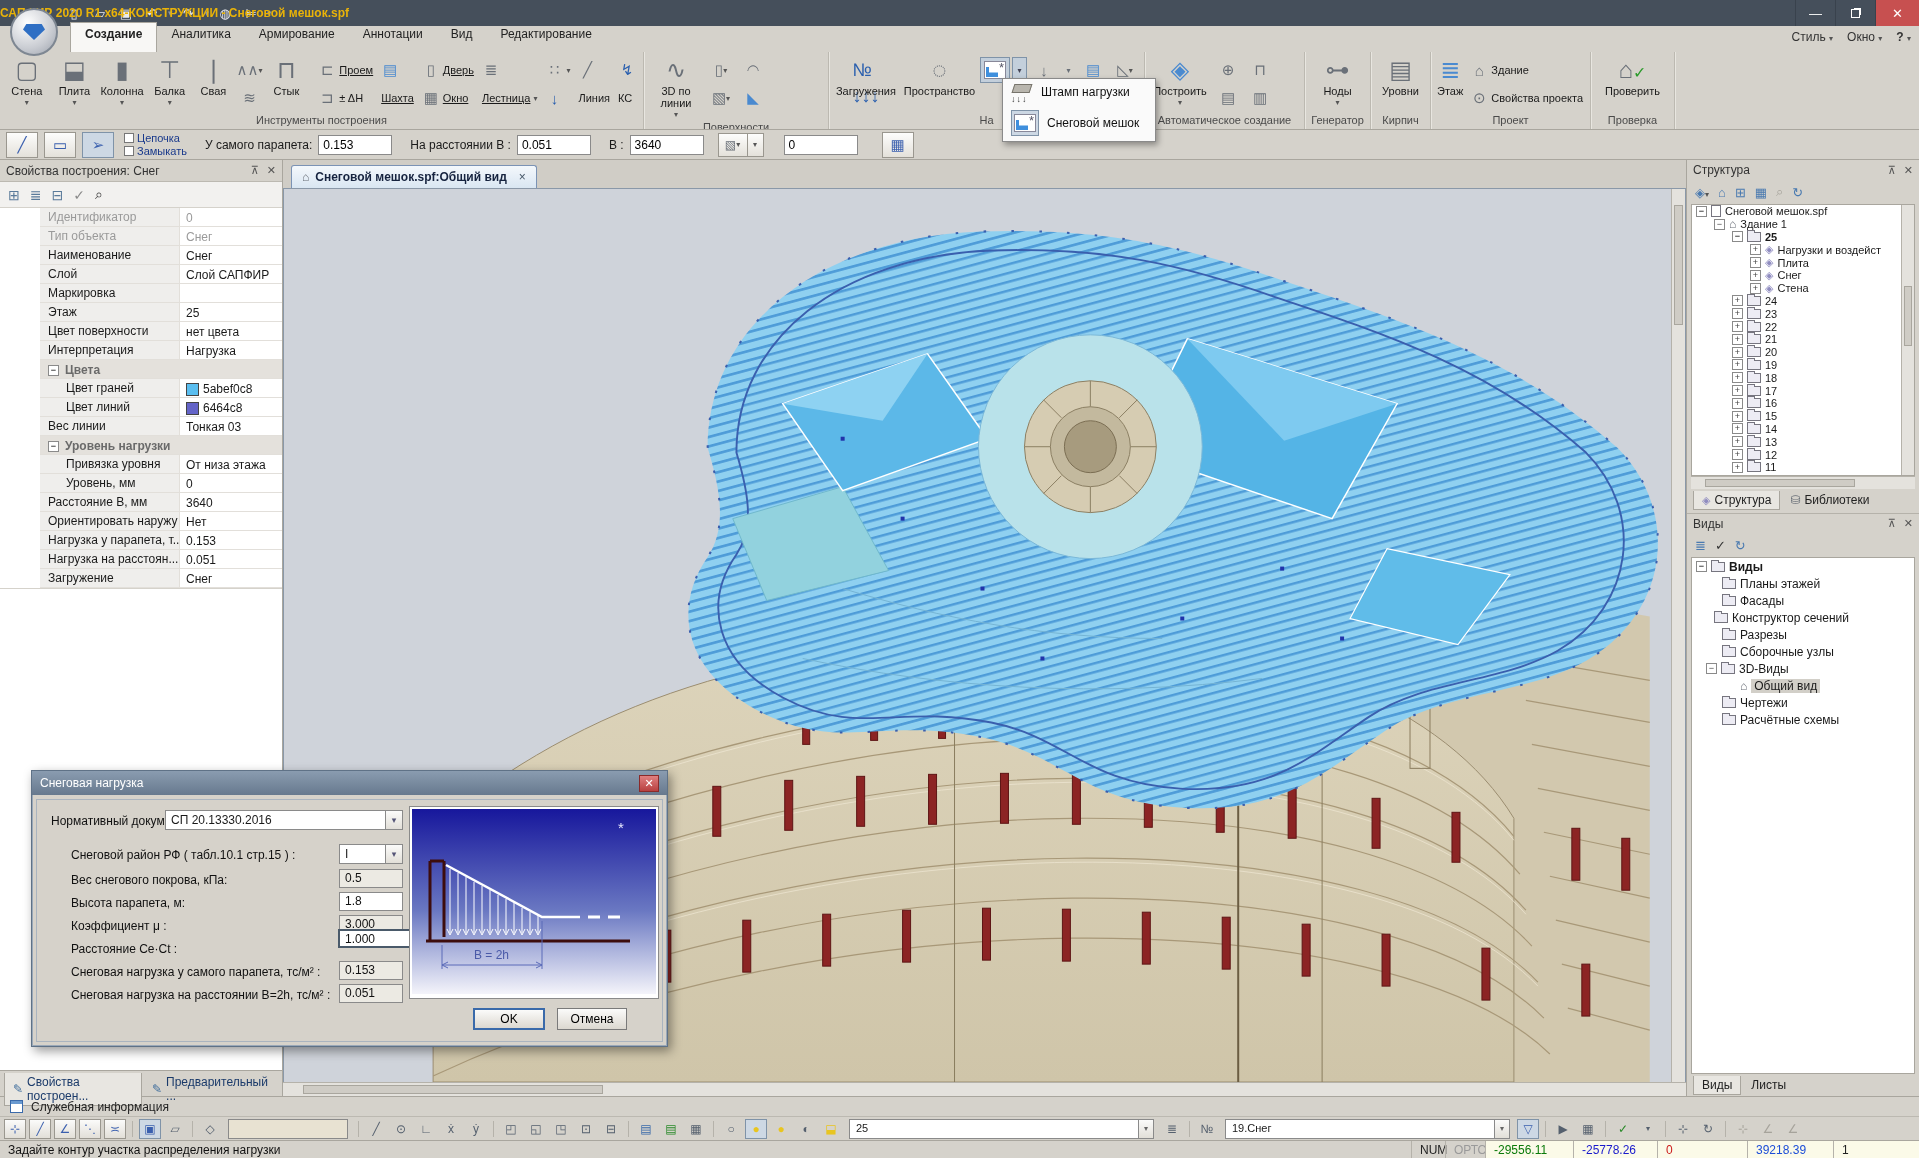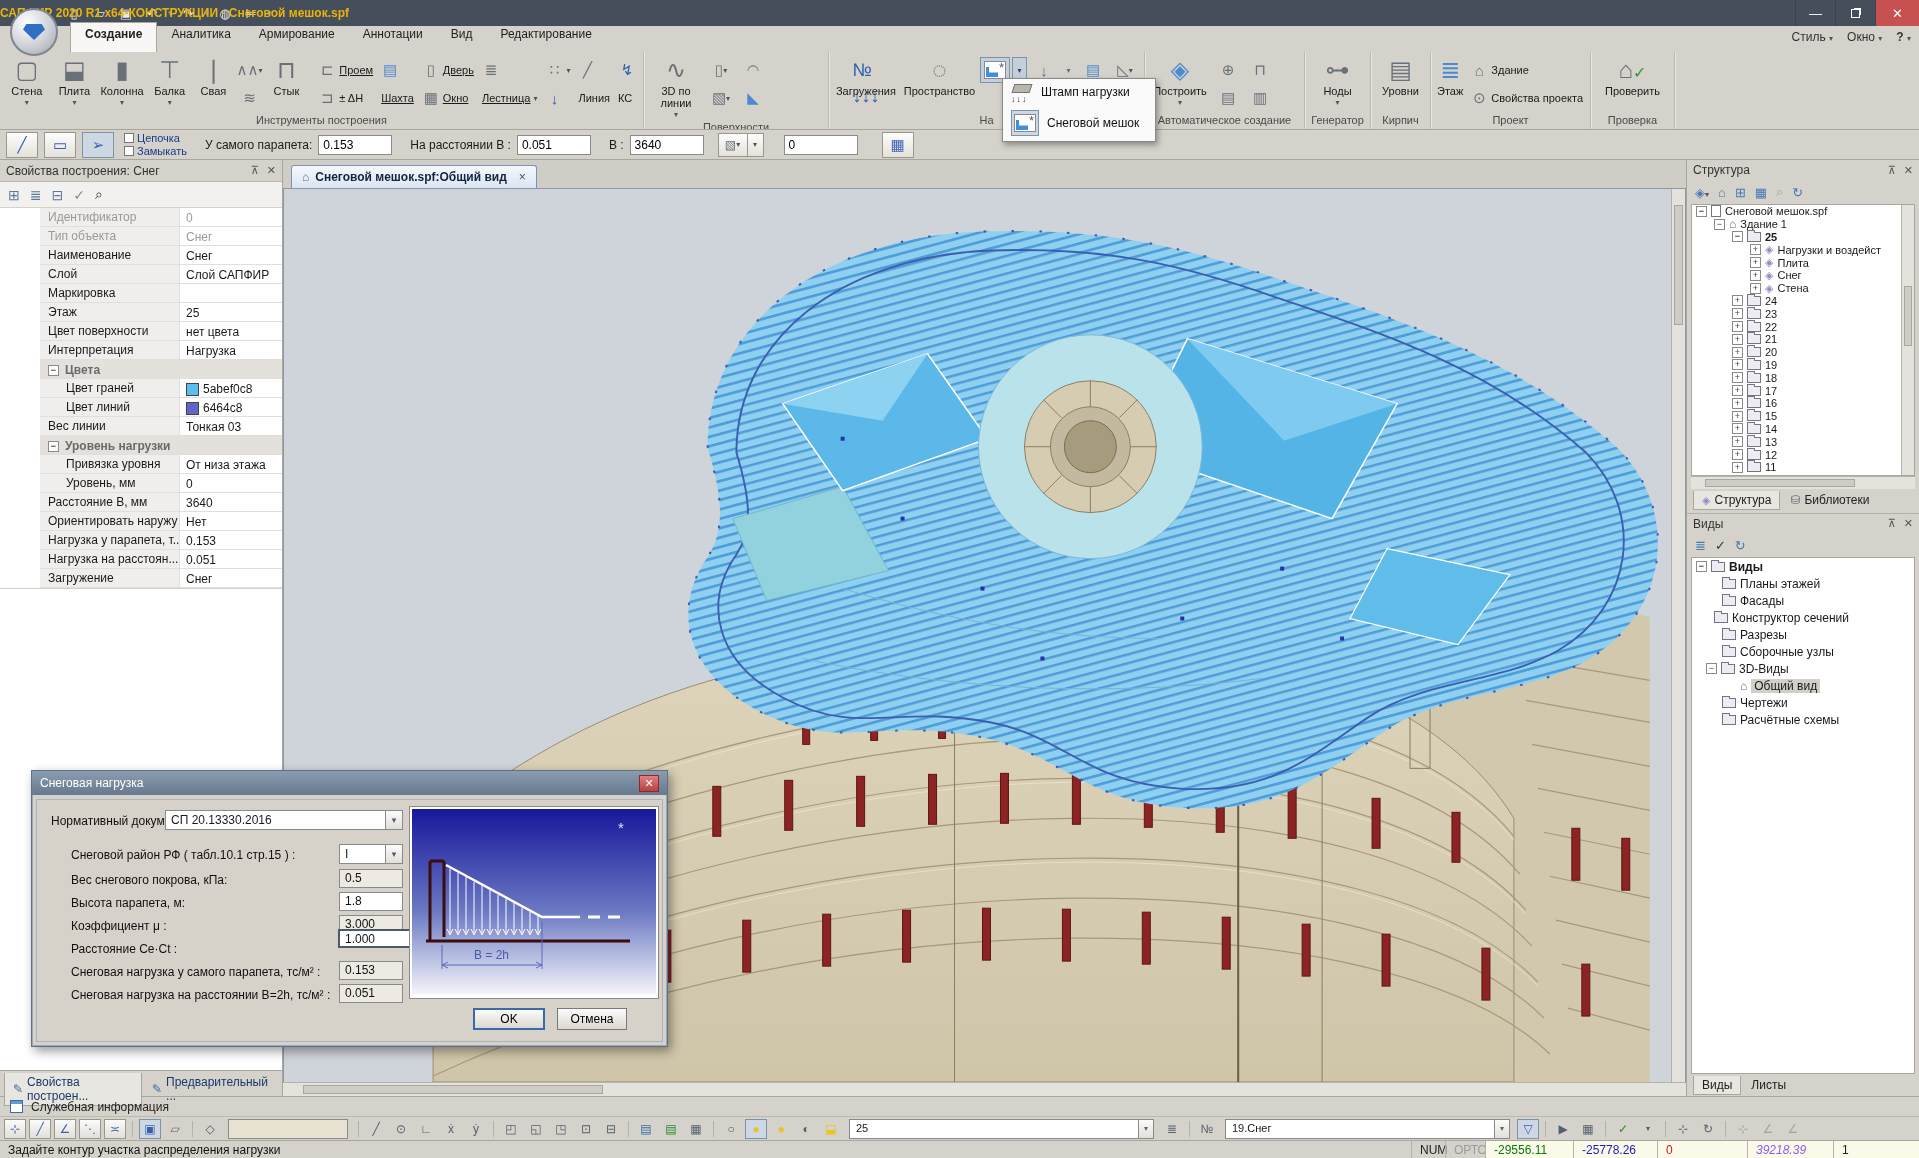--- a/index.html
+++ b/index.html
@@ -133,21 +133,21 @@
   .lamp { color:#b8b5ad; } .lamp.y { color:#e8c520; }
   .bcombo { display:flex; height:20px; margin:0 4px; }
   .bcombo .bctext { border:1px solid #8a8a8a; background:#fff; padding:2px 6px; font-size:11px; white-space:nowrap; }
   .bcombo .bcarr { width:15px; border:1px solid #8a8a8a; border-left:none; background:linear-gradient(#fbfbfa,#e2dfd8); font-size:8px; color:#666; display:flex; align-items:center; justify-content:center; }
   .bsep { width:1px; height:16px; background:#b5b2aa; margin:0 3px; }
   .statusbar { height:18px; display:flex; align-items:center; background:#d5d2cb; border-top:1px solid #a9a69e; font-size:12px; }
   .stmsg { padding:0 8px; color:#111; flex:1; white-space:nowrap; }
   .stcell { border-left:1px solid #b5b2aa; height:18px; display:flex; align-items:center; padding:0 8px; white-space:nowrap; }
   .stnum { background:#fbfae8; }
   .c-num { color:#222; } .c-orto { color:#9a9a9a; }
-  .c-x { color:#0a7a0a; } .c-y { color:#1a1acc; } .c-z { color:#cc1a1a; } .c-d { color:#8b5cf6;font-style:italic; } .c-s { color:#222; }
+  .c-x { color:#0a7a0a; } .c-y { color:#1a1acc; } .c-z { color:#cc1a1a; } .c-d { color:#1d4ed8; } .c-s { color:#222; }
 
   
   .loadmenu { position:absolute; left:1002px; top:78px; width:154px; background:#fafafa; border:1px solid #8a8a8a; box-shadow:2px 3px 6px rgba(0,0,0,.35); z-index:60; }
   .lm-item { display:flex; align-items:center; gap:8px; padding:5px 8px; font-size:12px; color:#111; }
   .stampicon { width:22px; height:16px; position:relative; flex:none; }
   .stampicon::before { content:""; position:absolute; top:0; left:2px; right:2px; height:7px; background:#b9b6ae; border:1px solid #77746c; transform:skewX(-18deg); }
   .stampicon::after { content:"↓↓↓"; position:absolute; left:0; bottom:-4px; font-size:9px; letter-spacing:1px; color:#333; }
   .lm-snow { width:28px; height:26px; border:1px solid #7f93a8; background:#cdd8e4; display:flex; align-items:center; justify-content:center; flex:none; }
 
   

